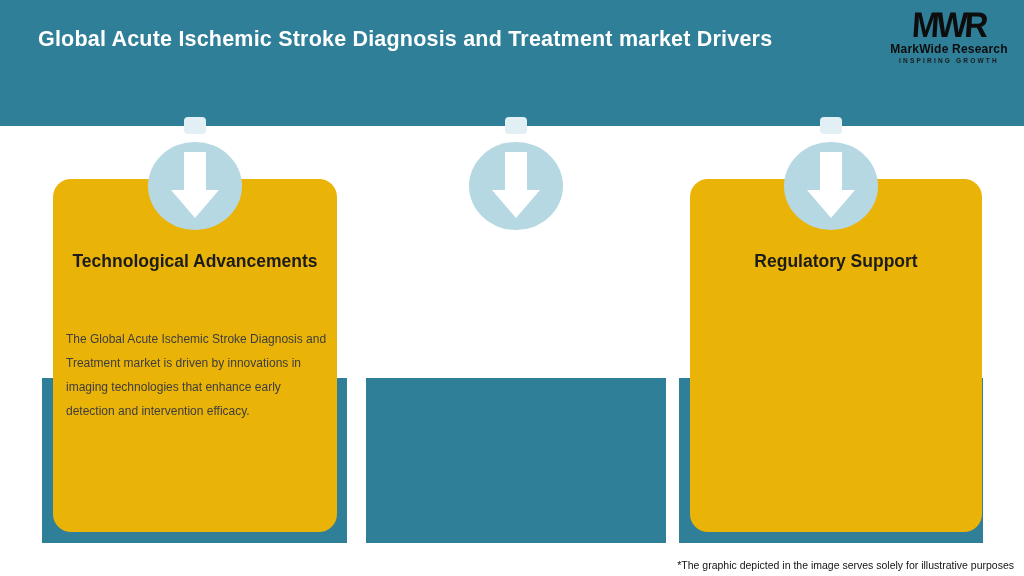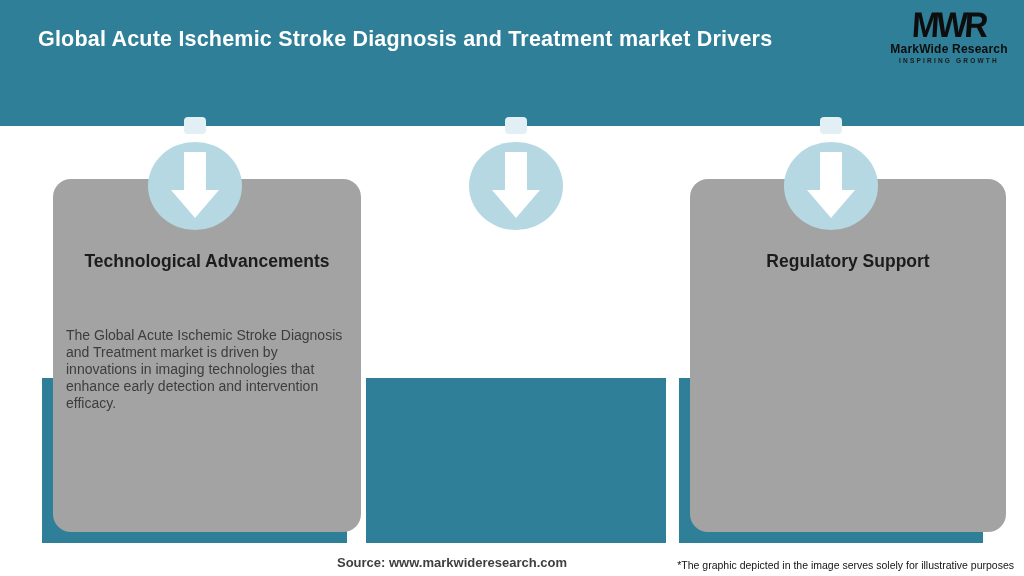--- a/index.html
+++ b/index.html
@@ -34,31 +34,30 @@
   .brand .tagline {
     font-size:6.5px; font-weight:bold; margin-top:2.5px; color:#1a1a1a;
     letter-spacing:2.2px;
   }
 
   
   .backing {
     position:absolute; top:378px; height:165px; background:#2f7f98;
   }
   .card {
-    position:absolute; top:179px; height:353px; background:#a3a3a3;
+    position:absolute; top:179px; height:353px; background:#eab308;
     border-radius:18px;
-    padding-left:24px;
   }
   .card-title {
     position:absolute; top:72px; left:0; right:0; margin:0;
     text-align:center; font-size:17.5px; font-weight:bold; color:#1c1c1c;
   }
   .card-body {
     position:absolute; top:148px; left:13px; right:10px; margin:0;
-    font-size:14px; line-height:17px; color:#3d3d3d;
+    font-size:12px; line-height:24px; color:#3d3d3d;
   }
   .tab {
     position:absolute; top:117px; width:22px; height:17px;
     background:#e2eff4; border-radius:4px;
   }
   .circle {
     position:absolute; top:142px; width:94px; height:88px;
   }
 
   
@@ -118,16 +117,15 @@
     </svg>
   </div>
   <div class="circle" style="left:784px;">
     <svg width="94" height="88" viewBox="0 0 94 88">
       <ellipse cx="47" cy="44" rx="47" ry="44" fill="#b5d8e3"></ellipse>
       <rect x="36" y="10" width="22" height="40" fill="#ffffff"></rect>
       <polygon points="23,48 71,48 47,76" fill="#ffffff"></polygon>
     </svg>
   </div>
 
-  <p class="source">Source: www.markwideresearch.com</p>
   <p class="disclaimer">*The graphic depicted in the image serves solely for illustrative purposes</p>
 
 </div>
 
 </body></html>

